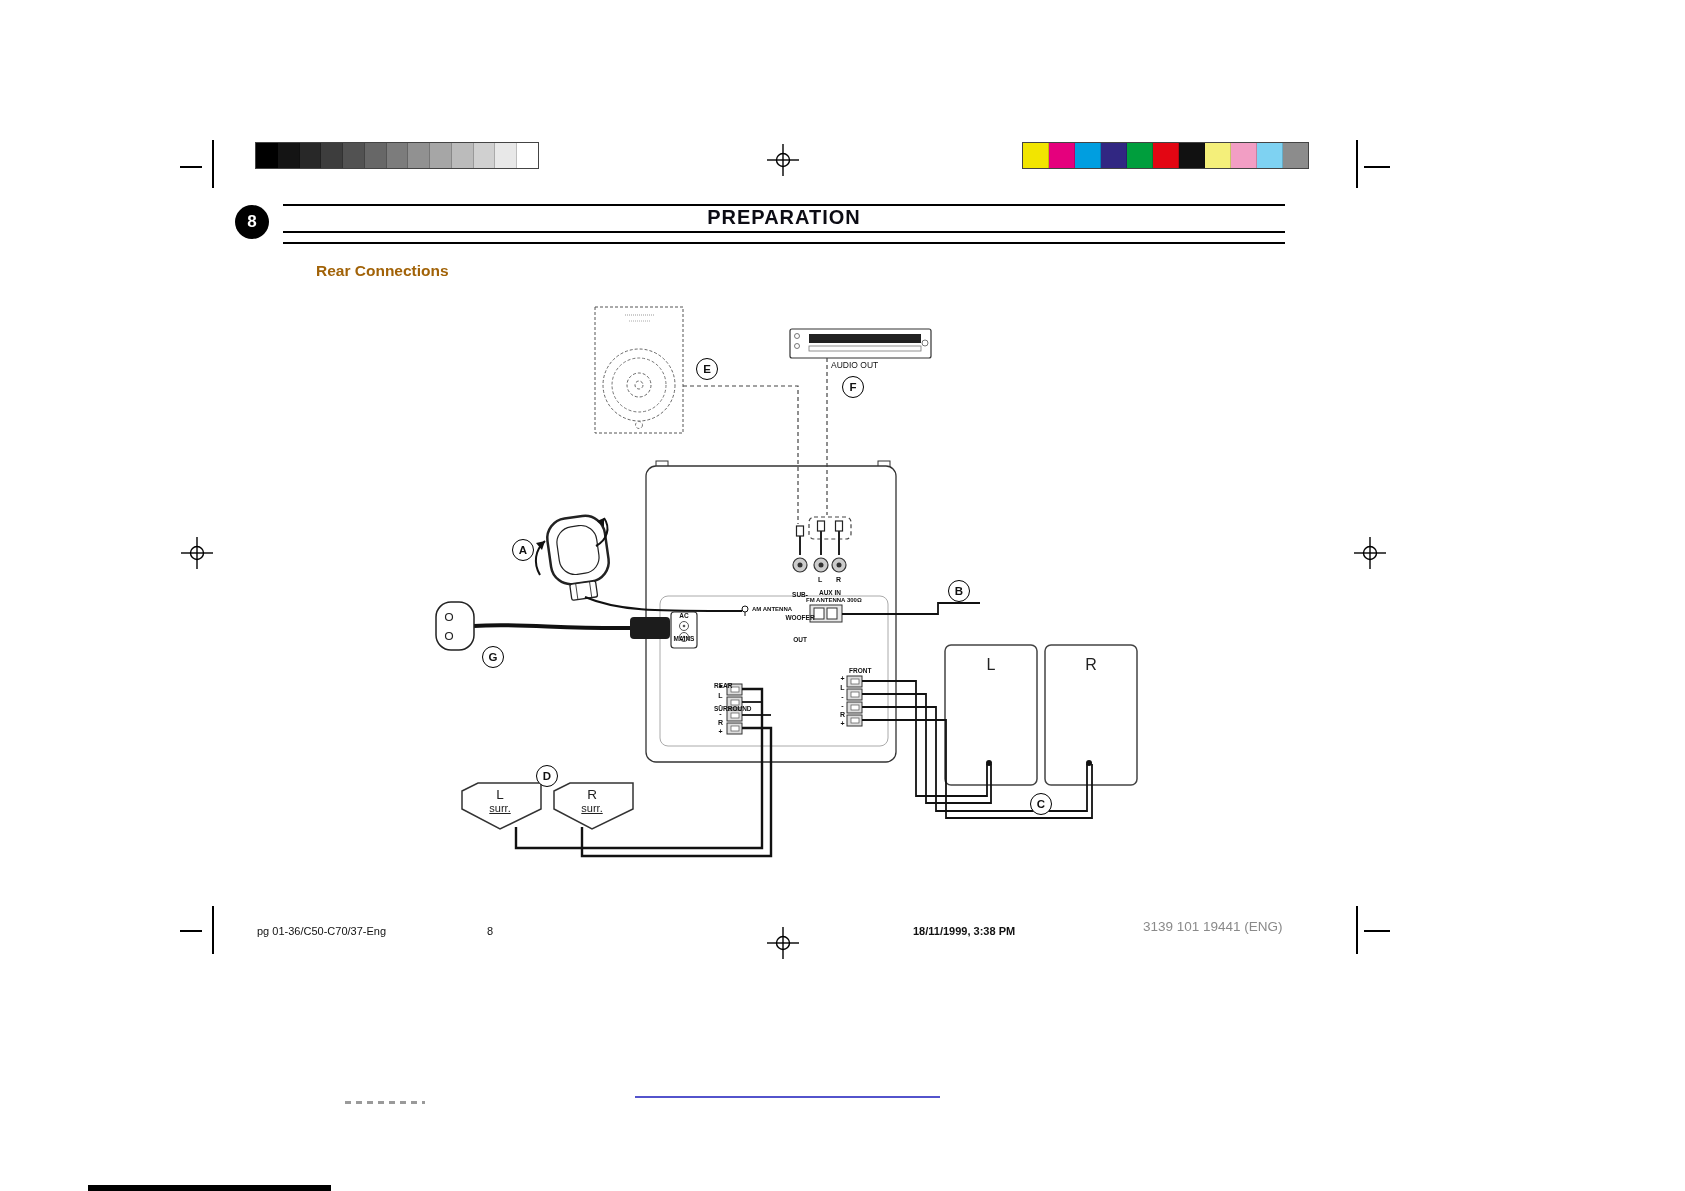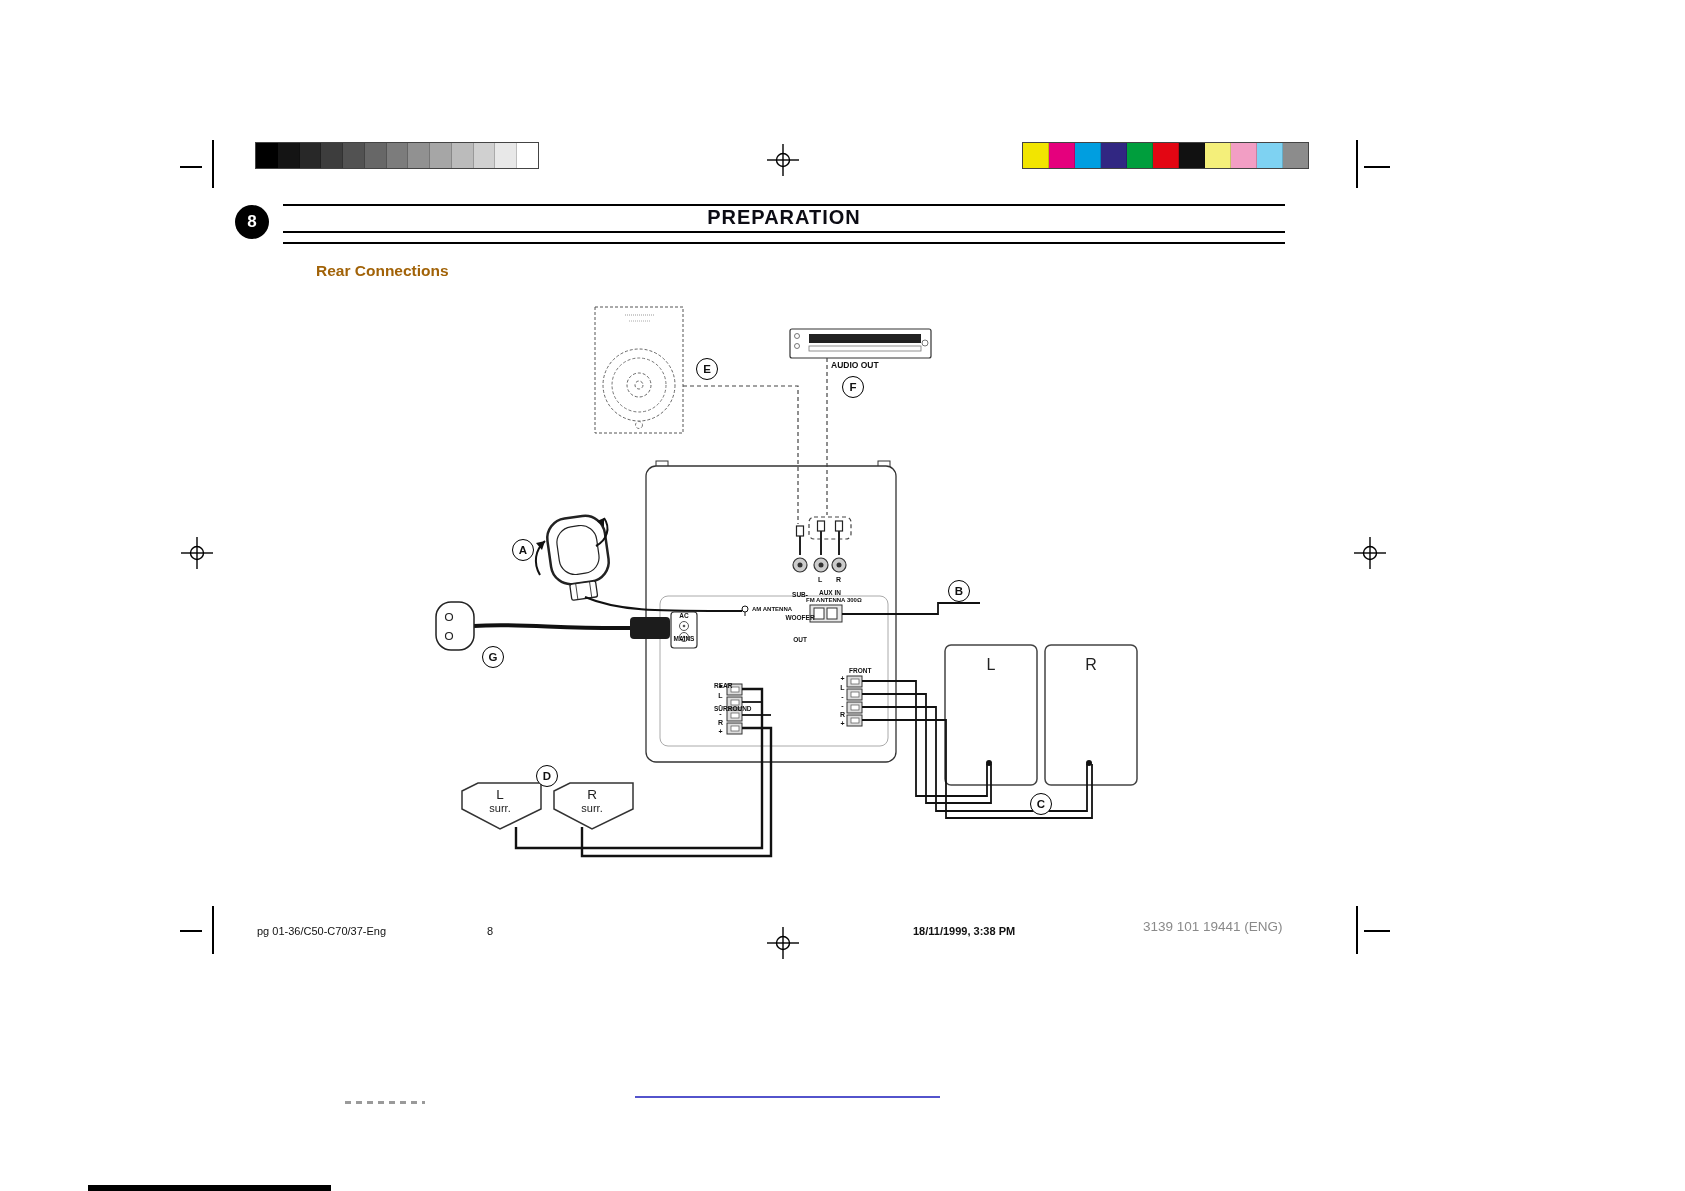--- a/index.html
+++ b/index.html
@@ -21,21 +21,21 @@
   .lbl{position:absolute;font-family:"Liberation Sans",sans-serif;color:#111;white-space:pre;}
   .tiny{font-size:6.5px;font-weight:bold;line-height:7.5px;}
   .tmark{position:absolute;width:9px;text-align:center;font:bold 7px "Liberation Sans",sans-serif;color:#111;}
   .callout{position:absolute;width:20px;height:20px;border:1.6px solid #000;border-radius:50%;background:#fff;
            display:flex;align-items:center;justify-content:center;
            font:600 11.5px "Liberation Sans",sans-serif;z-index:5;}
   .foot{position:absolute;font:11px "Liberation Sans",sans-serif;color:#111;}
   .speaker-label{position:absolute;text-align:center;font:500 16px "Liberation Sans",sans-serif;color:#222;}
   .surr-label{position:absolute;width:82px;text-align:center;color:#222;}
   .surr-label .big{font:500 13.5px "Liberation Sans",sans-serif;line-height:14px;}
-  .surr-label .small{font:500 11px "Liberation Sans",sans-serif;line-height:12px;}
+  .surr-label .small{font:500 11px "Liberation Sans",sans-serif;line-height:12px;text-decoration:underline;}
   svg{position:absolute;left:0;top:0;pointer-events:none;}
 </style>
 </head>
 <body>
 
 <div class="page">
 
   <div class="mark" style="left:212px;top:140px;width:1.5px;height:48px;"></div>
   <div class="mark" style="left:180px;top:166px;width:22px;height:1.5px;"></div>
   <div class="mark" style="left:1356px;top:140px;width:1.5px;height:48px;"></div>
@@ -239,21 +239,21 @@
     <polygon points="554,791 570,783 633,783 633,809 592,829 554,809" fill="#fff" stroke="#333" stroke-width="1.5"></polygon>
 
     <g fill="none" stroke="#111" stroke-width="2.4">
       <polyline points="742,689 762,689 762,848 516,848 516,827"></polyline>
       <polyline points="742,702 762,702" stroke-width="1.8"></polyline>
       <polyline points="742,715 771,715" stroke-width="1.8"></polyline>
       <polyline points="742,728 771,728 771,856 582,856 582,827"></polyline>
     </g>
   </svg>
 
-  <div class="lbl" style="left:831px;top:360px;font-size:8.5px;font-weight:bold;">AUDIO OUT</div>
+  <div class="lbl" style="left:831px;top:360px;font-size:8.5px;font-weight:normal;">AUDIO OUT</div>
 
   <div class="lbl tiny" style="left:778px;top:576px;width:44px;text-align:center;">
     <div>SUB-</div>
     <div>WOOFER</div>
     <div>OUT</div>
   </div>
   <div class="lbl" style="left:818px;top:576px;font-size:7px;font-weight:bold;">L</div>
   <div class="lbl" style="left:836px;top:576px;font-size:7px;font-weight:bold;">R</div>
   <div class="lbl" style="left:812px;top:589px;width:36px;text-align:center;font-size:6.5px;font-weight:bold;">AUX IN</div>
 

